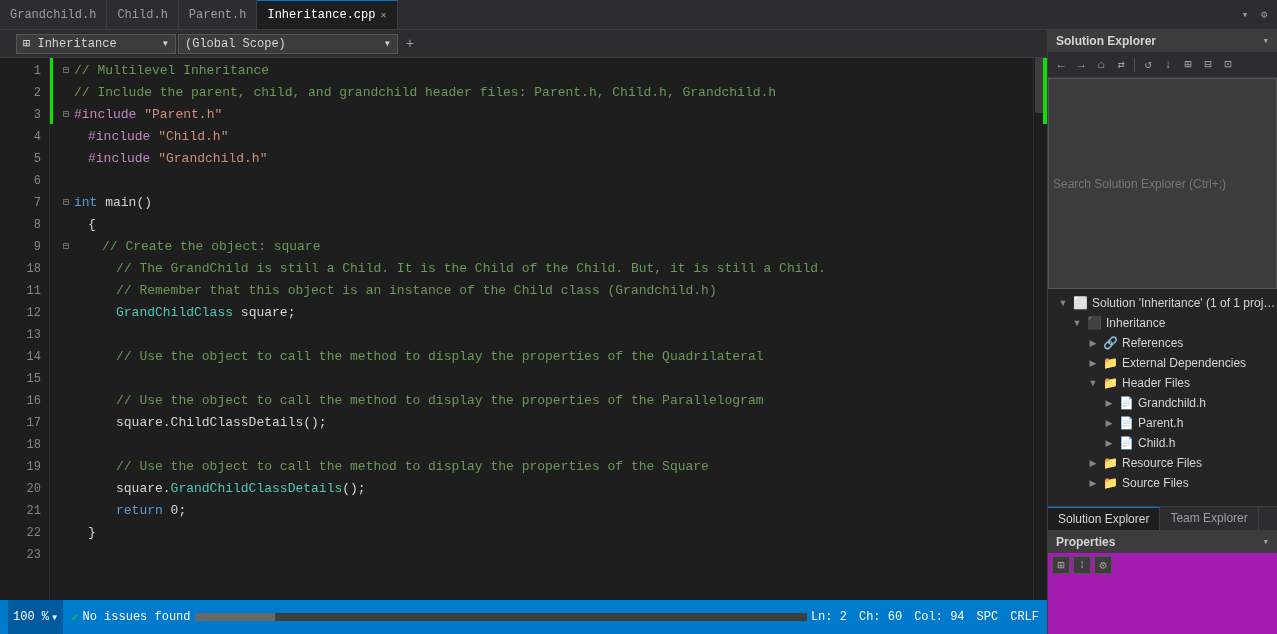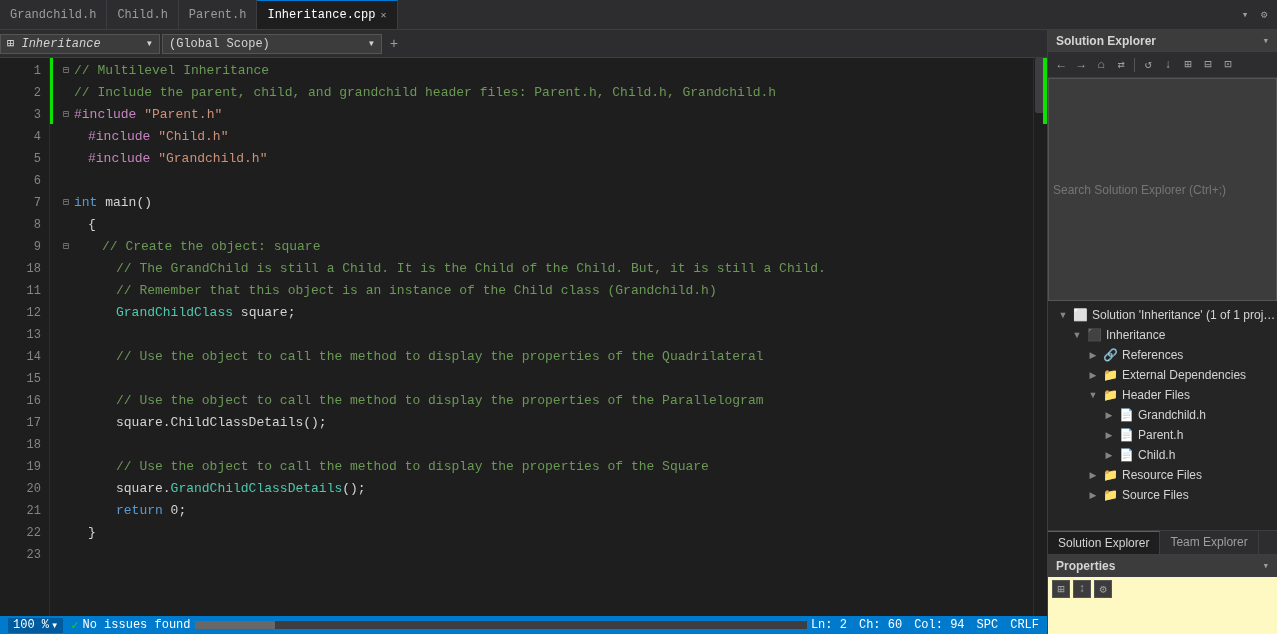--- a/index.html
+++ b/index.html
@@ -22,21 +22,21 @@
     .main-layout { display: flex; flex: 1; overflow: hidden; }
 
     
     .editor-area { flex: 1; display: flex; flex-direction: column; overflow: hidden; background: #1e1e1e; }
 
     
     .editor-toolbar {
       display: flex; align-items: center; background: #2d2d30; height: 28px; border-bottom: 1px solid #3e3e42; flex-shrink: 0; gap: 2px;
     }
     .toolbar-scope {
-      display: flex; align-items: center; background: #3c3c3c; border: 1px solid #555; height: 20px; padding: 0 6px; margin-left: 0; font-size: 12px; color: #d4d4d4; cursor: pointer; min-width: 160px; justify-content: space-between; gap: 4px; font-style: italic;
+      display: flex; align-items: center; background: #3c3c3c; border: 1px solid #555; height: 20px; padding: 0 6px; margin-left: 16px; font-size: 12px; color: #d4d4d4; cursor: pointer; min-width: 160px; justify-content: space-between; gap: 4px;
     }
     .toolbar-scope2 {
       display: flex; align-items: center; background: #3c3c3c; border: 1px solid #555; height: 20px; padding: 0 6px; font-size: 12px; color: #d4d4d4; cursor: pointer; min-width: 220px; justify-content: space-between; gap: 4px;
     }
     .toolbar-add { width: 20px; height: 20px; display: flex; align-items: center; justify-content: center; color: #9d9d9d; cursor: pointer; font-size: 14px; margin-right: 4px; }
 
     
     .code-container { display: flex; flex: 1; overflow: hidden; }
     .line-numbers {
       display: flex; flex-direction: column; background: #1e1e1e; color: #858585; font-size: 13px; padding: 0 8px; text-align: right; min-width: 50px; border-right: 1px solid #2d2d30; overflow: hidden; flex-shrink: 0; padding-top: 2px;
@@ -52,21 +52,21 @@
     .comment { color: #6a9955; }
     .type-user { color: #4ec9b0; }
     .normal { color: #d4d4d4; }
     .preprocessor { color: #c586c0; }
 
     
     .scroll-indicator { width: 14px; background: #1e1e1e; border-left: 1px solid #2d2d30; flex-shrink: 0; position: relative; }
 
     
     .status-bar {
-      height: 18px; background: #007acc; display: flex; align-items: center; font-size: 12px; color: #ffffff; flex-shrink: 0; padding: 0 8px; 
+      height: 34px; background: #007acc; display: flex; font-size: 12px; color: #ffffff; flex-shrink: 0; padding: 0 8px; 
     }
     .status-left { display: flex; align-items: center; gap: 8px; }
     .status-right { margin-left: auto; display: flex; align-items: center; gap: 12px; }
     .status-zoom { display: flex; align-items: center; gap: 2px; background: #005a9e; padding: 0 5px; height: 100%; }
     .status-issues { display: flex; align-items: center; gap: 4px; }
 
     
     .solution-explorer { width: 230px; background: #252526; border-left: 1px solid #3e3e42; display: flex; flex-direction: column; flex-shrink: 0; }
     .se-header { display: flex; align-items: center; justify-content: space-between; padding: 4px 8px; background: #3c3c3c; border-bottom: 1px solid #3e3e42; height: 22px; }
     .se-title { font-size: 12px; color: #d4d4d4; font-weight: bold; font-family: 'Segoe UI', sans-serif; }
@@ -79,21 +79,21 @@
     .tree-expand { width: 14px; height: 14px; display: flex; align-items: center; justify-content: center; color: #858585; font-size: 9px; flex-shrink: 0; }
     .tree-icon { width: 16px; height: 16px; display: flex; align-items: center; justify-content: center; font-size: 12px; flex-shrink: 0; }
     .tree-label { white-space: nowrap; overflow: hidden; text-overflow: ellipsis; }
 
     
     .se-bottom-tabs { display: flex; border-top: 1px solid #3e3e42; background: #2d2d30; flex-shrink: 0; }
     .se-bottom-tab { padding: 4px 10px; font-size: 12px; cursor: pointer; color: #9d9d9d; font-family: 'Segoe UI', sans-serif; border-right: 1px solid #3e3e42; }
     .se-bottom-tab.active { color: #d4d4d4; background: #1e1e1e; border-top: 1px solid #0078d4; }
 
     
-    .properties-panel { height: 80px; background: #fef9c3; border-left: 1px solid #3e3e42; border-top: 1px solid #3e3e42; flex-shrink: 0; }
+    .properties-panel { height: 104px; background: #a21caf; border-left: 1px solid #3e3e42; border-top: 1px solid #3e3e42; flex-shrink: 0; }
     .prop-header { display: flex; align-items: center; justify-content: space-between; padding: 4px 8px; background: #3c3c3c; border-bottom: 1px solid #3e3e42; height: 22px; }
     .prop-title { font-size: 12px; color: #d4d4d4; font-weight: bold; font-family: 'Segoe UI', sans-serif; }
     .prop-toolbar { display: flex; align-items: center; gap: 3px; padding: 3px 4px; }
     .prop-btn { width: 18px; height: 18px; display: flex; align-items: center; justify-content: center; color: #9d9d9d; cursor: pointer; font-size: 12px; border: 1px solid #555; background: #3c3c3c; }
 
     .right-panel { display: flex; flex-direction: column; width: 230px; }
   </style>
 </head>
 <body>
 

